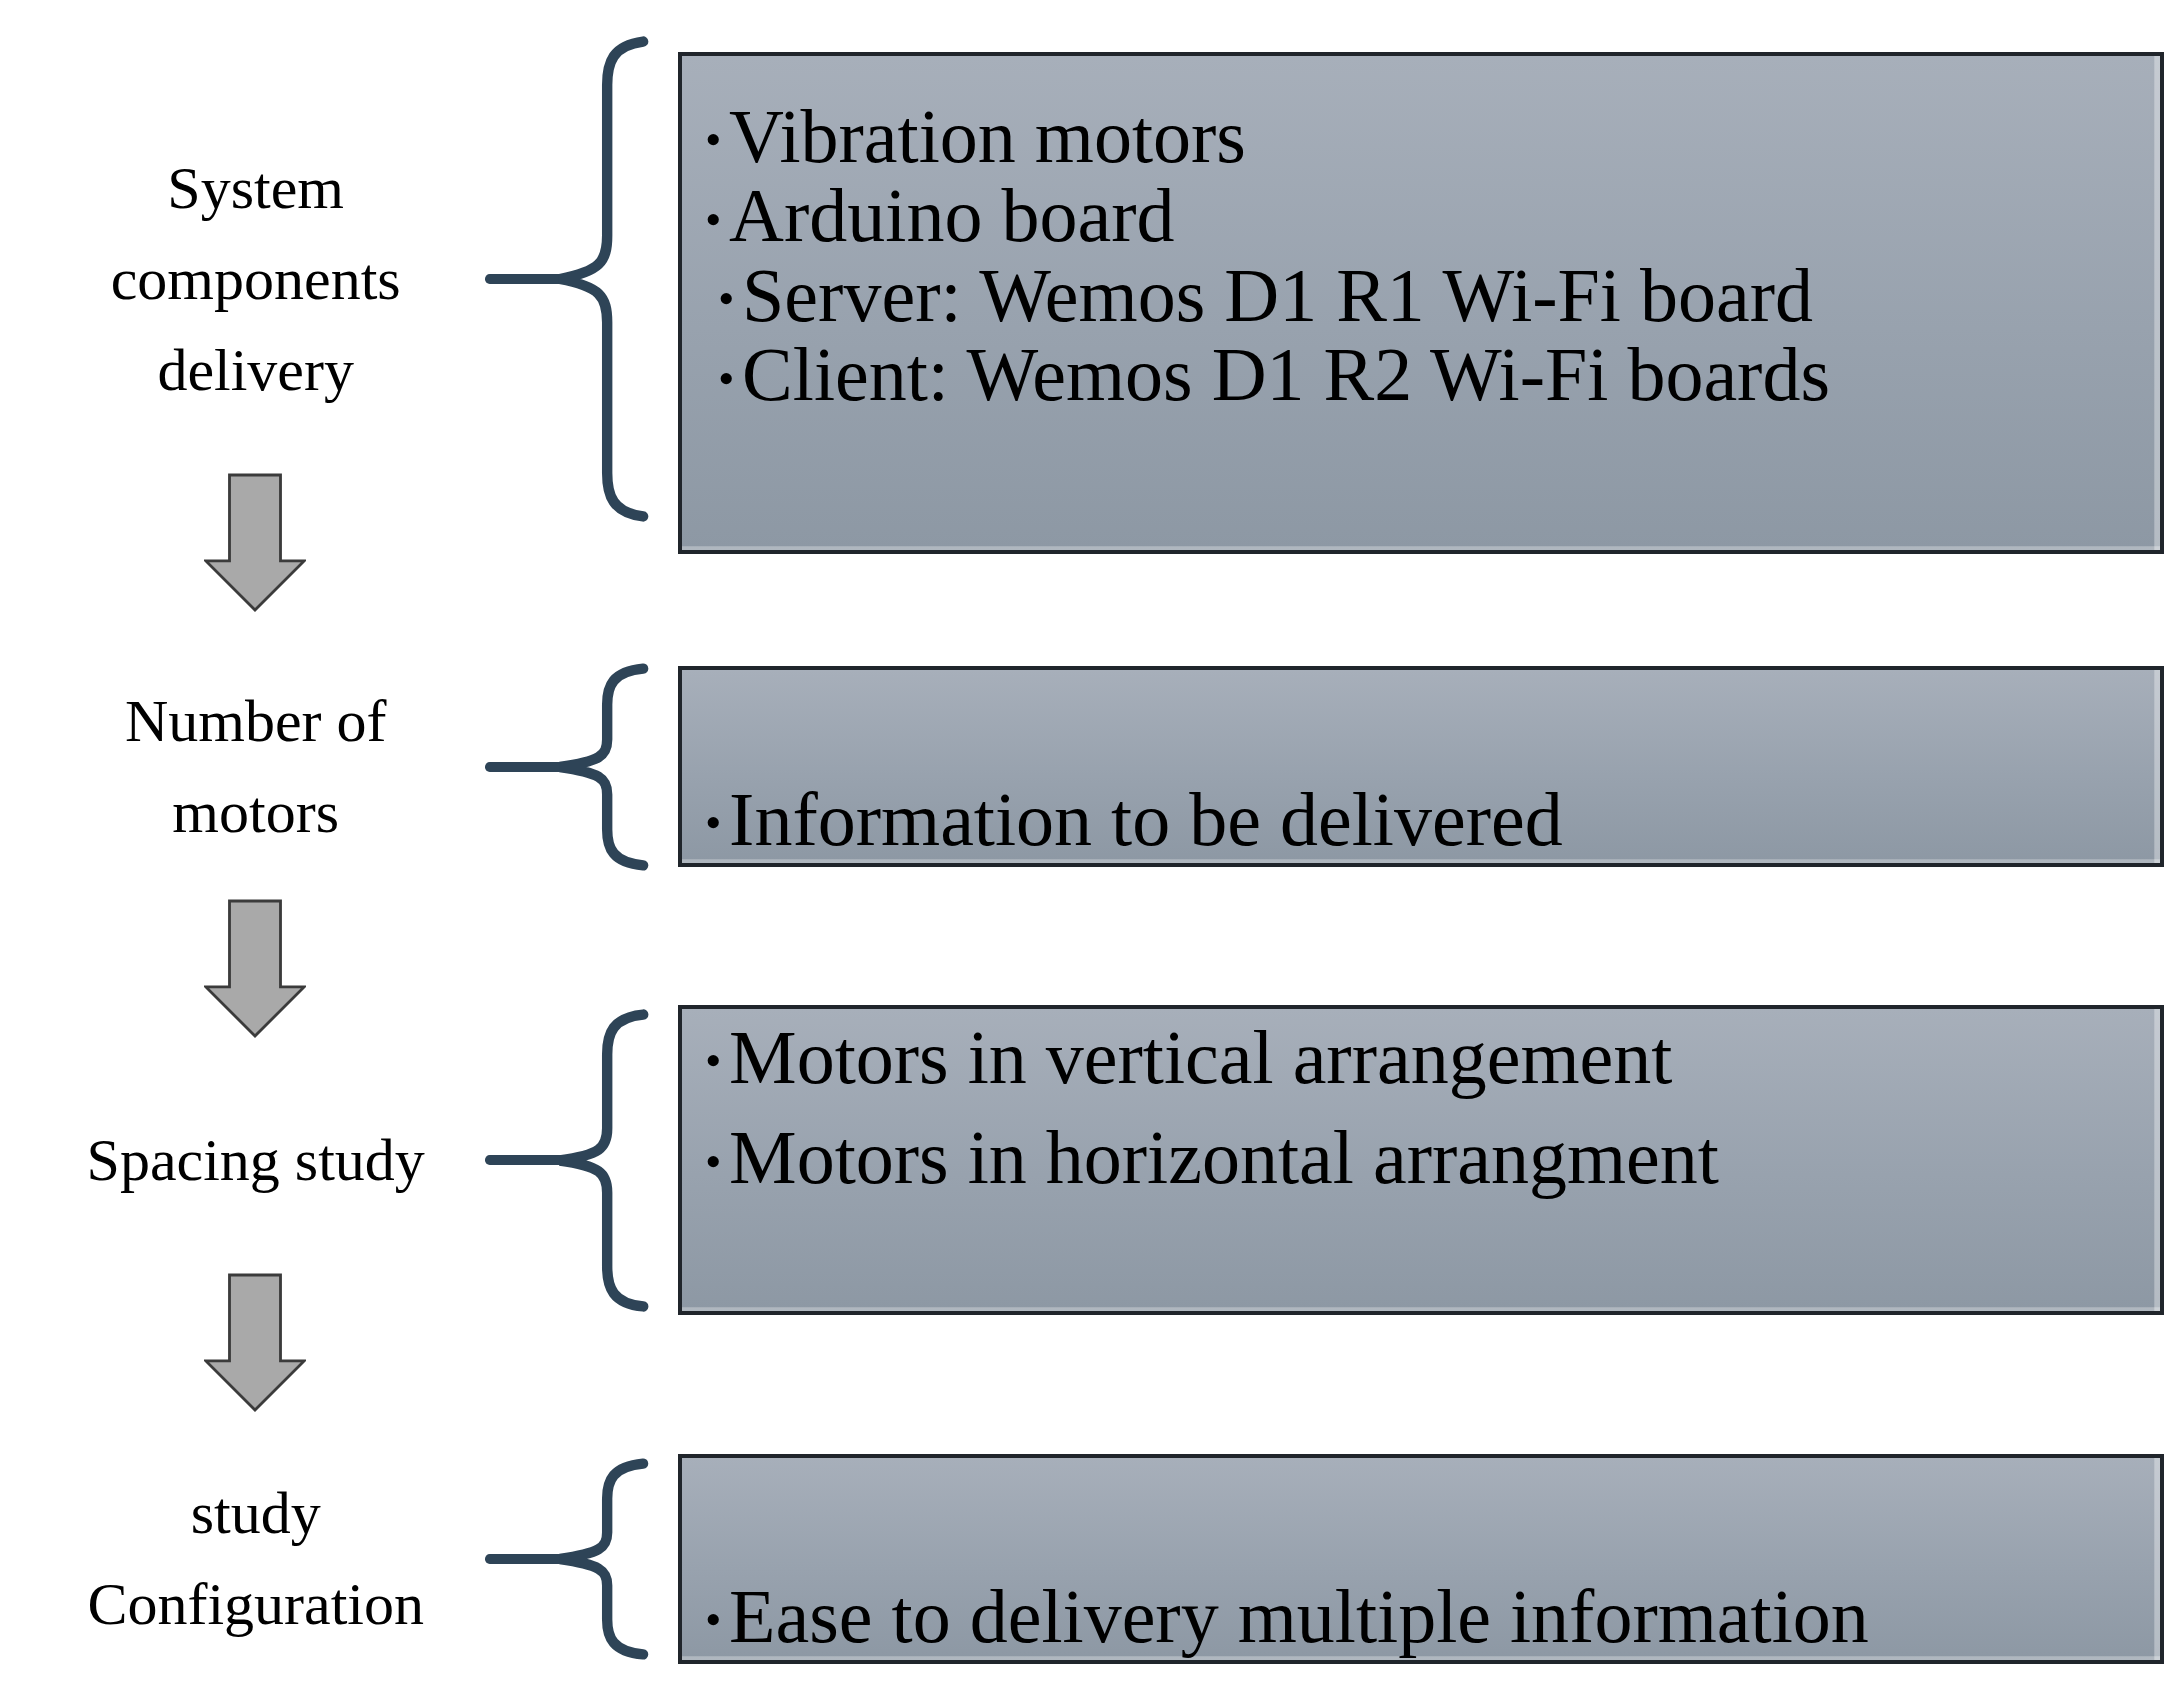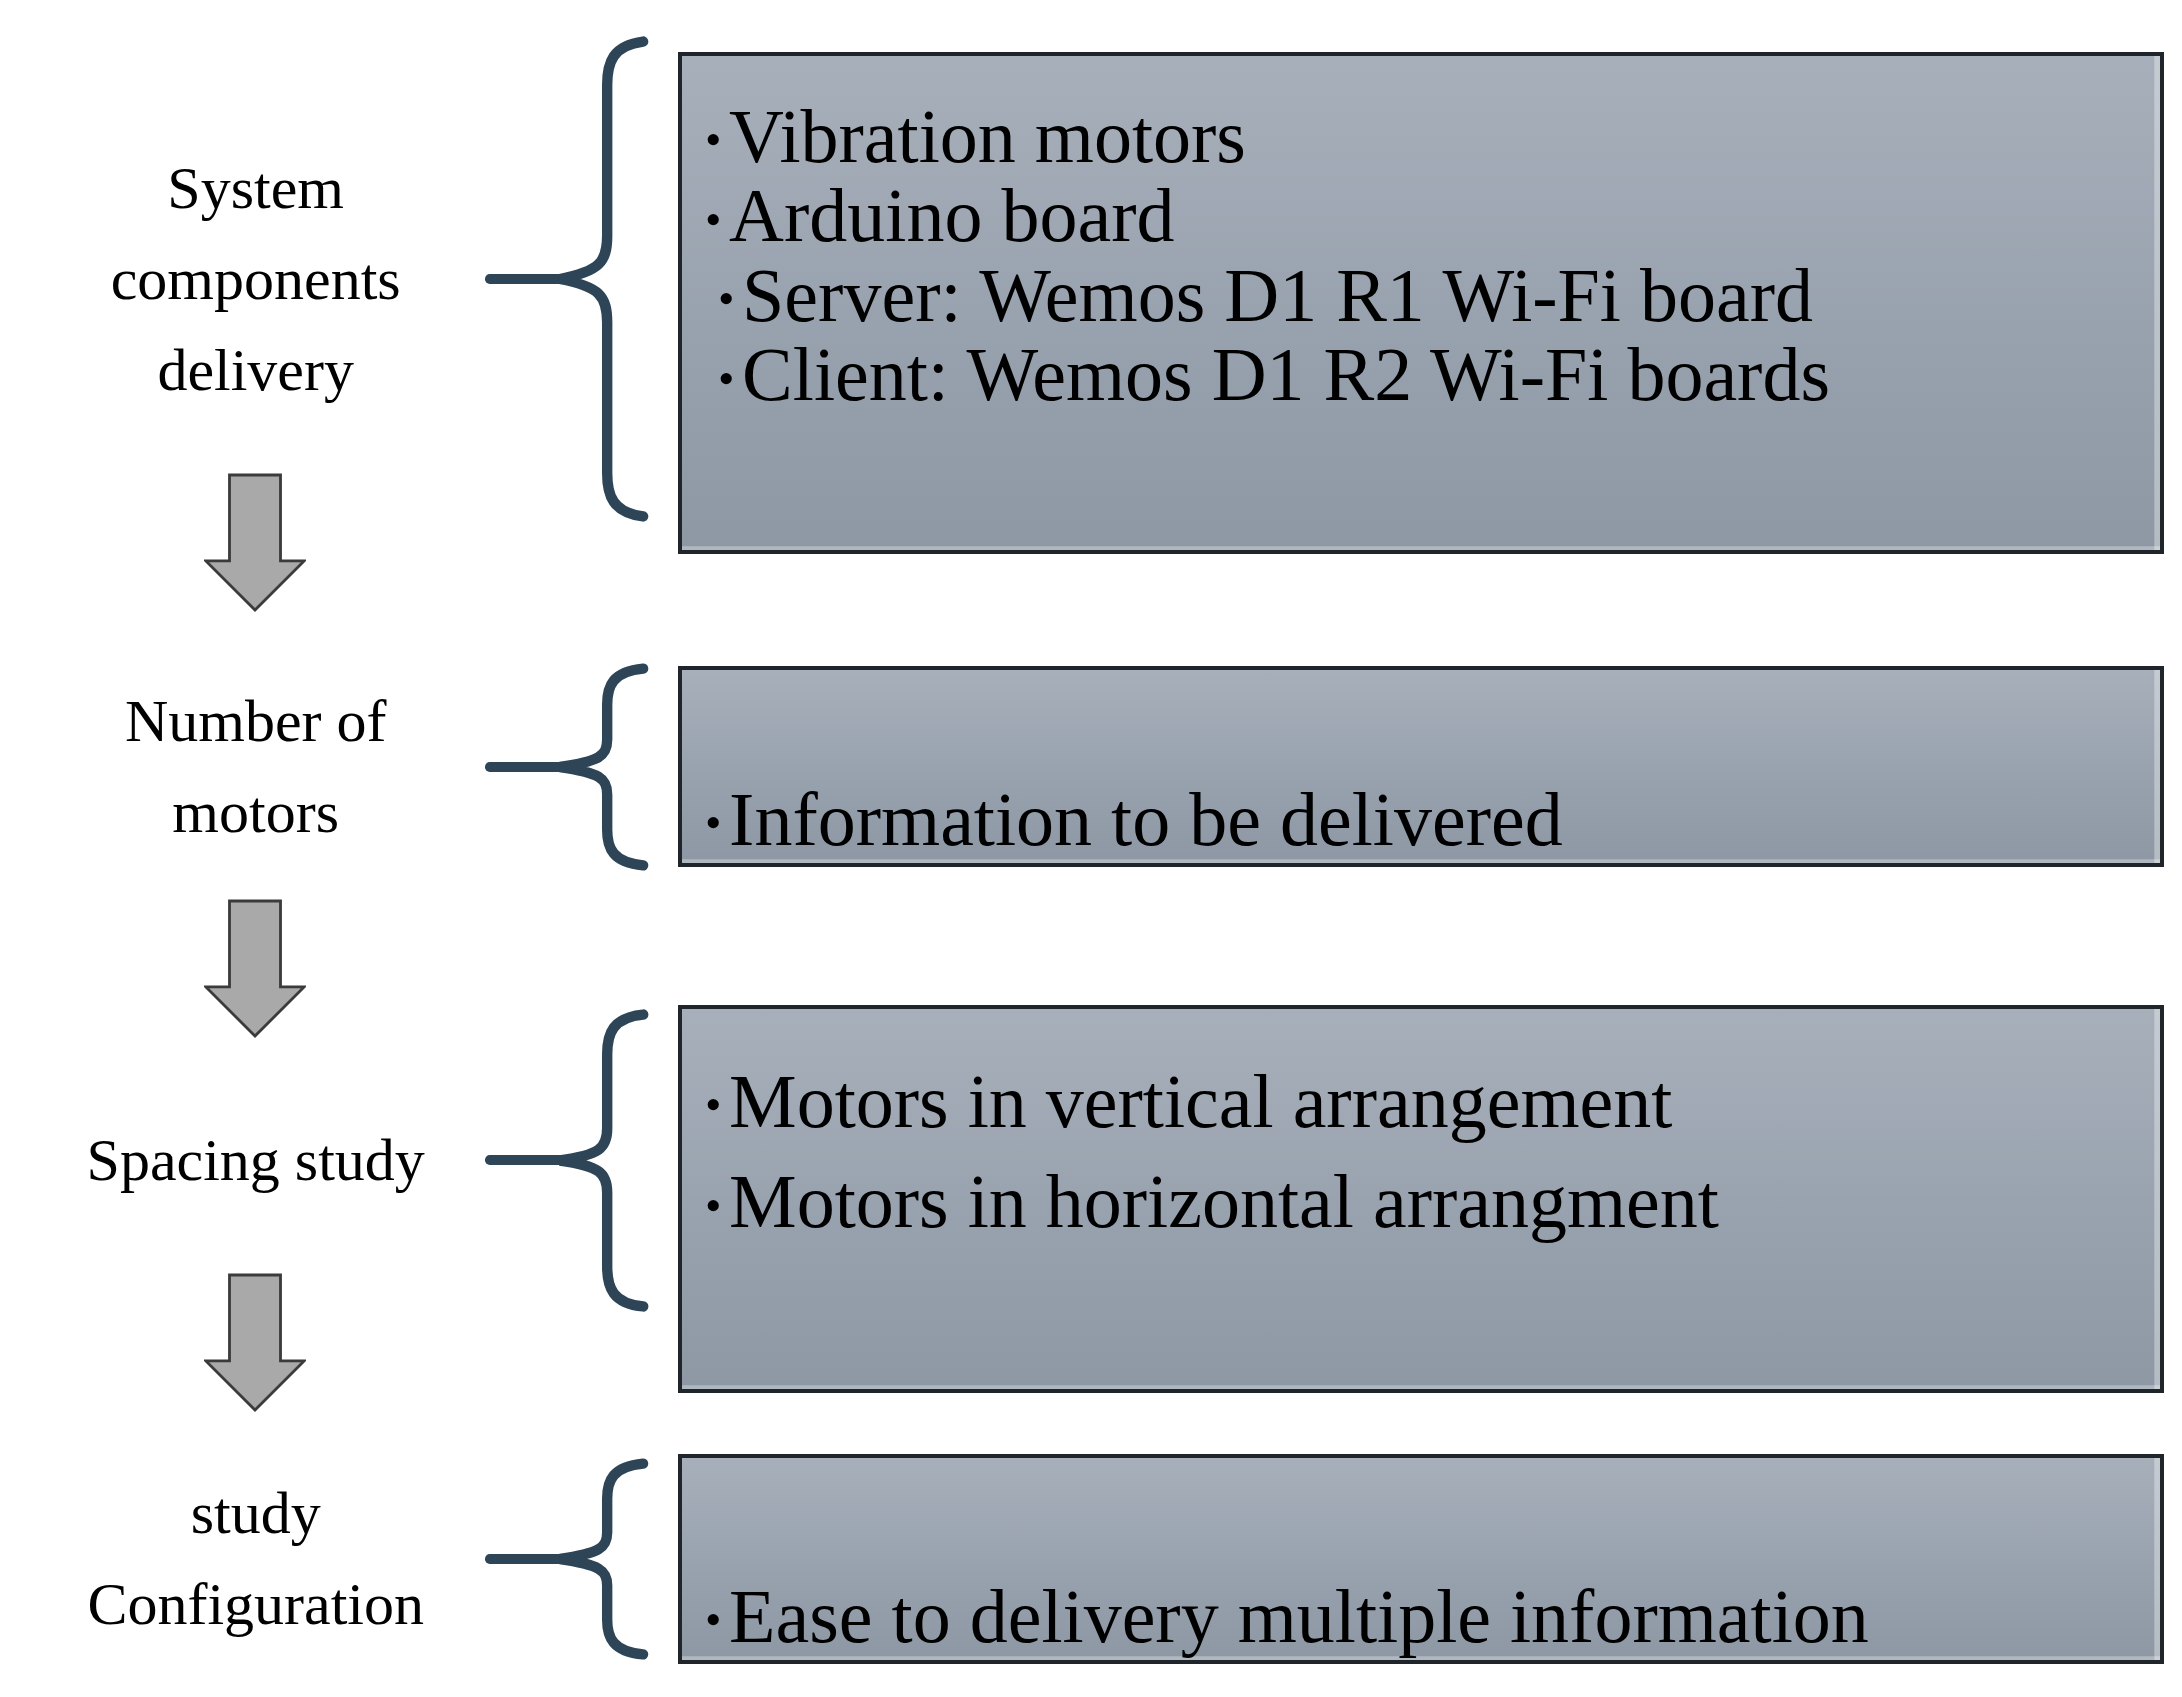--- a/index.html
+++ b/index.html
@@ -69,21 +69,21 @@
                 inset 0 -3.8px 0 rgba(255,255,255,0.30);
     font-size: 76px;
   }
   .stage-box.center-v {
     display: flex;
     flex-direction: column;
     justify-content: flex-end;
   }
   .box1 { top: 28px;   height: 502px; padding-top: 42px; line-height: 76px; margin-top: 24px; }
   .box2 { top: 666px;  height: 201px; }
-  .box3 { top: 1005px; height: 388px; padding-top: 44px; line-height: 97px; }
+  .box3 { top: 1005px; height: 310px; line-height: 97px; }
   .box4 { top: 1454px; height: 210px; }
 
   .bullet-line { white-space: nowrap; }
   .bullet-line.lvl1 { padding-left: 23px; }
   .bullet-line.lvl2 { padding-left: 36px; }
   .bullet-glyph {
     display: inline-block;
     font-size: 0.62em;
     vertical-align: 0.14em;
     margin-right: 7.6px;

